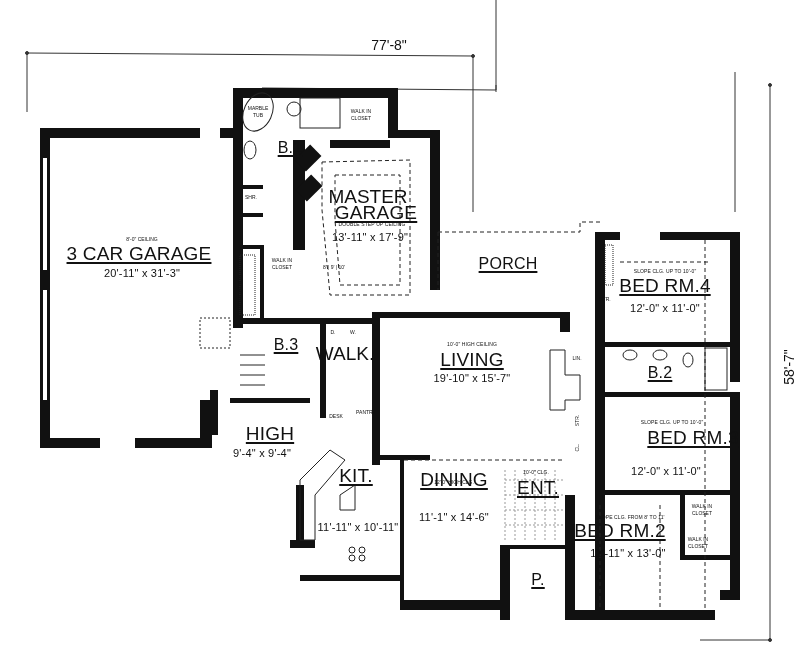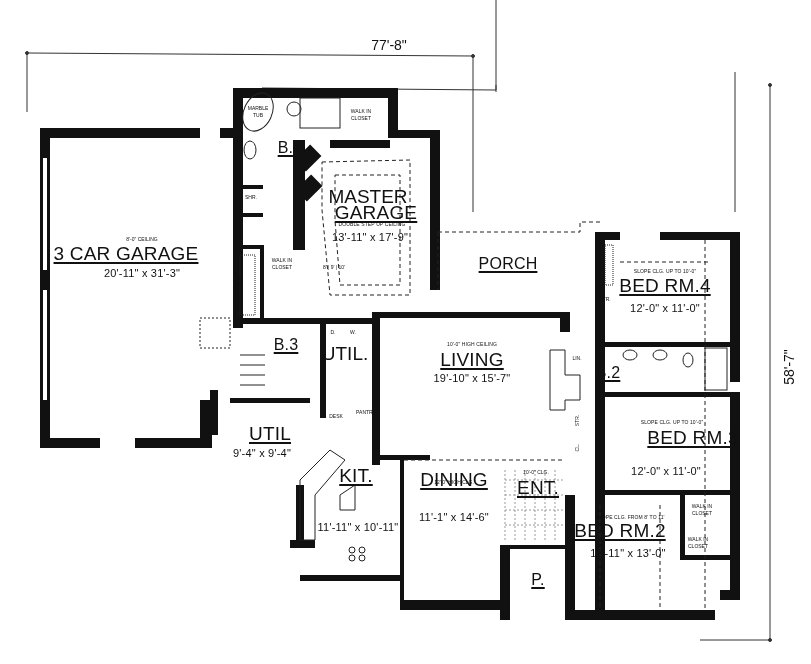--- a/index.html
+++ b/index.html
@@ -154,21 +154,21 @@
 
     <rect x="605" y="245" width="8" height="40" stroke-dasharray="1 1"></rect>
     <rect x="240" y="255" width="15" height="60" stroke-dasharray="1 1"></rect>
   </g>
 </svg>
 
 <div class="lbl overall" style="left:389px; top:38px;">77'-8"</div>
 <div class="lbl overall vert" style="left:789px; top:360px;">58'-7"</div>
 
 <div class="lbl tiny" style="left:142px; top:237px;">8'-0" CEILING</div>
-<div class="lbl big room-name" style="left:126px; top:244px;text-align:center;">3 CAR GARAGE</div>
+<div class="lbl big room-name" style="left:139px; top:244px;text-align:center;">3 CAR GARAGE</div>
 <div class="lbl dim" style="left:142px; top:268px;">20'-11" x 31'-3"</div>
 <div class="lbl tiny vert" style="left:240px; top:290px;">WORK BENCH</div>
 
 <div class="lbl tiny" style="left:258px; top:106px;">MARBLE</div>
 <div class="lbl tiny" style="left:258px; top:113px;">TUB</div>
 <div class="lbl med room-name" style="left:290px; top:140px;">B.1</div>
 <div class="lbl tiny" style="left:251px; top:195px;">SHR.</div>
 <div class="lbl tiny" style="left:361px; top:109px;">WALK IN</div>
 <div class="lbl tiny" style="left:361px; top:116px;">CLOSET</div>
 <div class="lbl tiny" style="left:282px; top:258px;">WALK IN</div>
@@ -180,46 +180,46 @@
 <div class="lbl dim" style="left:370px; top:232px;">13'-11" x 17'-9"</div>
 <div class="lbl tiny" style="left:334px; top:265px;">8' | 9' | 10'</div>
 
 <div class="lbl med room-name" style="left:508px; top:256px;">PORCH</div>
 
 <div class="lbl note" style="left:472px; top:342px;">10'-0" HIGH CEILING</div>
 <div class="lbl big room-name" style="left:472px; top:350px;text-align:center;">LIVING</div>
 <div class="lbl dim" style="left:472px; top:373px;">19'-10" x 15'-7"</div>
 
 <div class="lbl med room-name" style="left:286px; top:337px;">B.3</div>
-<div class="lbl big" style="left:345px; top:344px;">UTIL.</div>
+<div class="lbl big" style="left:345px; top:344px;">WALK.</div>
 <div class="lbl tiny" style="left:333px; top:330px;">D.</div>
 <div class="lbl tiny" style="left:353px; top:330px;">W.</div>
 <div class="lbl tiny" style="left:336px; top:414px;">DESK</div>
 <div class="lbl tiny" style="left:366px; top:410px;">PANTRY</div>
 
-<div class="lbl big room-name" style="left:270px; top:424px;">UTIL</div>
+<div class="lbl big room-name" style="left:270px; top:424px;">HIGH</div>
 <div class="lbl dim" style="left:262px; top:448px;">9'-4" x 9'-4"</div>
 
 <div class="lbl big room-name" style="left:356px; top:466px;">KIT.</div>
 <div class="lbl dim" style="left:358px; top:522px;">11'-11" x 10'-11"</div>
 
 <div class="lbl tiny" style="left:454px; top:480px;">12'-0" HIGH CLG.</div>
 <div class="lbl big room-name" style="left:454px; top:461px;margin-top:9px;">DINING</div>
 <div class="lbl dim" style="left:454px; top:512px;">11'-1" x 14'-6"</div>
 
 <div class="lbl tiny" style="left:536px; top:470px;">10'-0" CLG.</div>
 <div class="lbl big room-name" style="left:538px; top:478px;">ENT.</div>
 <div class="lbl med room-name" style="left:538px; top:572px;">P.</div>
 
 <div class="lbl note" style="left:665px; top:269px;">SLOPE CLG. UP TO 10'-0"</div>
 <div class="lbl big room-name" style="left:665px; top:276px;">BED RM.4</div>
 <div class="lbl dim" style="left:665px; top:303px;">12'-0" x 11'-0"</div>
 <div class="lbl tiny" style="left:605px; top:297px;">STR.</div>
 
-<div class="lbl med room-name" style="left:608px; top:365px;">B.2</div>
+<div class="lbl med room-name" style="left:660px; top:365px;">B.2</div>
 <div class="lbl tiny" style="left:577px; top:356px;">LIN.</div>
 
 <div class="lbl note" style="left:672px; top:420px;">SLOPE CLG. UP TO 10'-0"</div>
 <div class="lbl big room-name" style="left:693px; top:428px;">BED RM.3</div>
 <div class="lbl dim" style="left:666px; top:466px;">12'-0" x 11'-0"</div>
 <div class="lbl tiny vert" style="left:577px; top:418px;">STR.</div>
 <div class="lbl tiny vert" style="left:577px; top:445px;">CL.</div>
 <div class="lbl tiny" style="left:702px; top:504px;">WALK IN</div>
 <div class="lbl tiny" style="left:702px; top:511px;">CLOSET</div>
 

